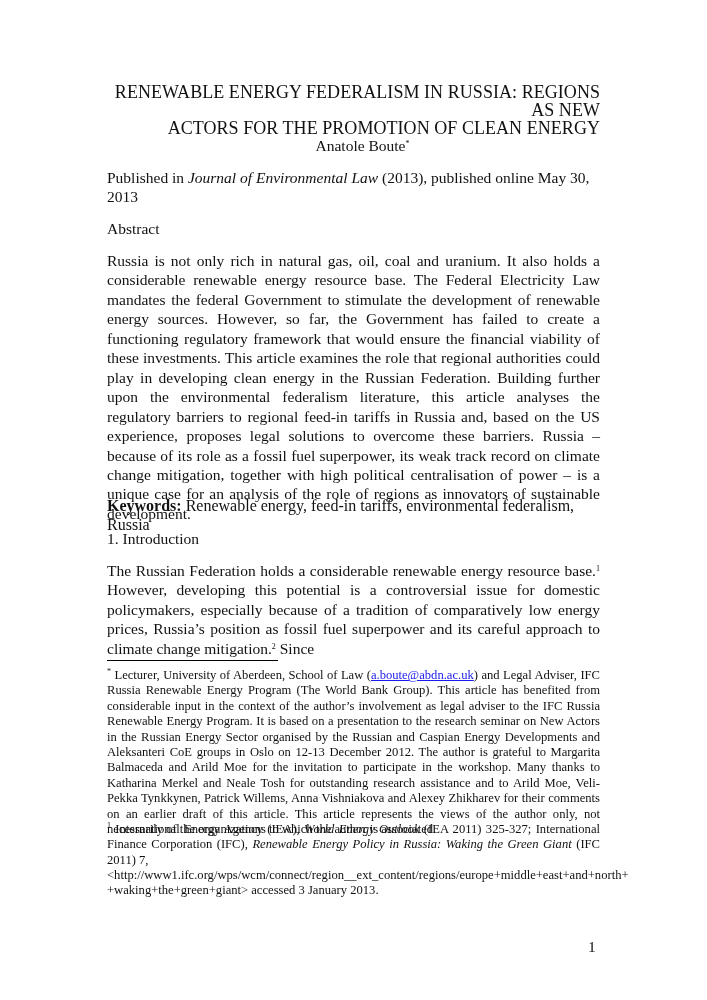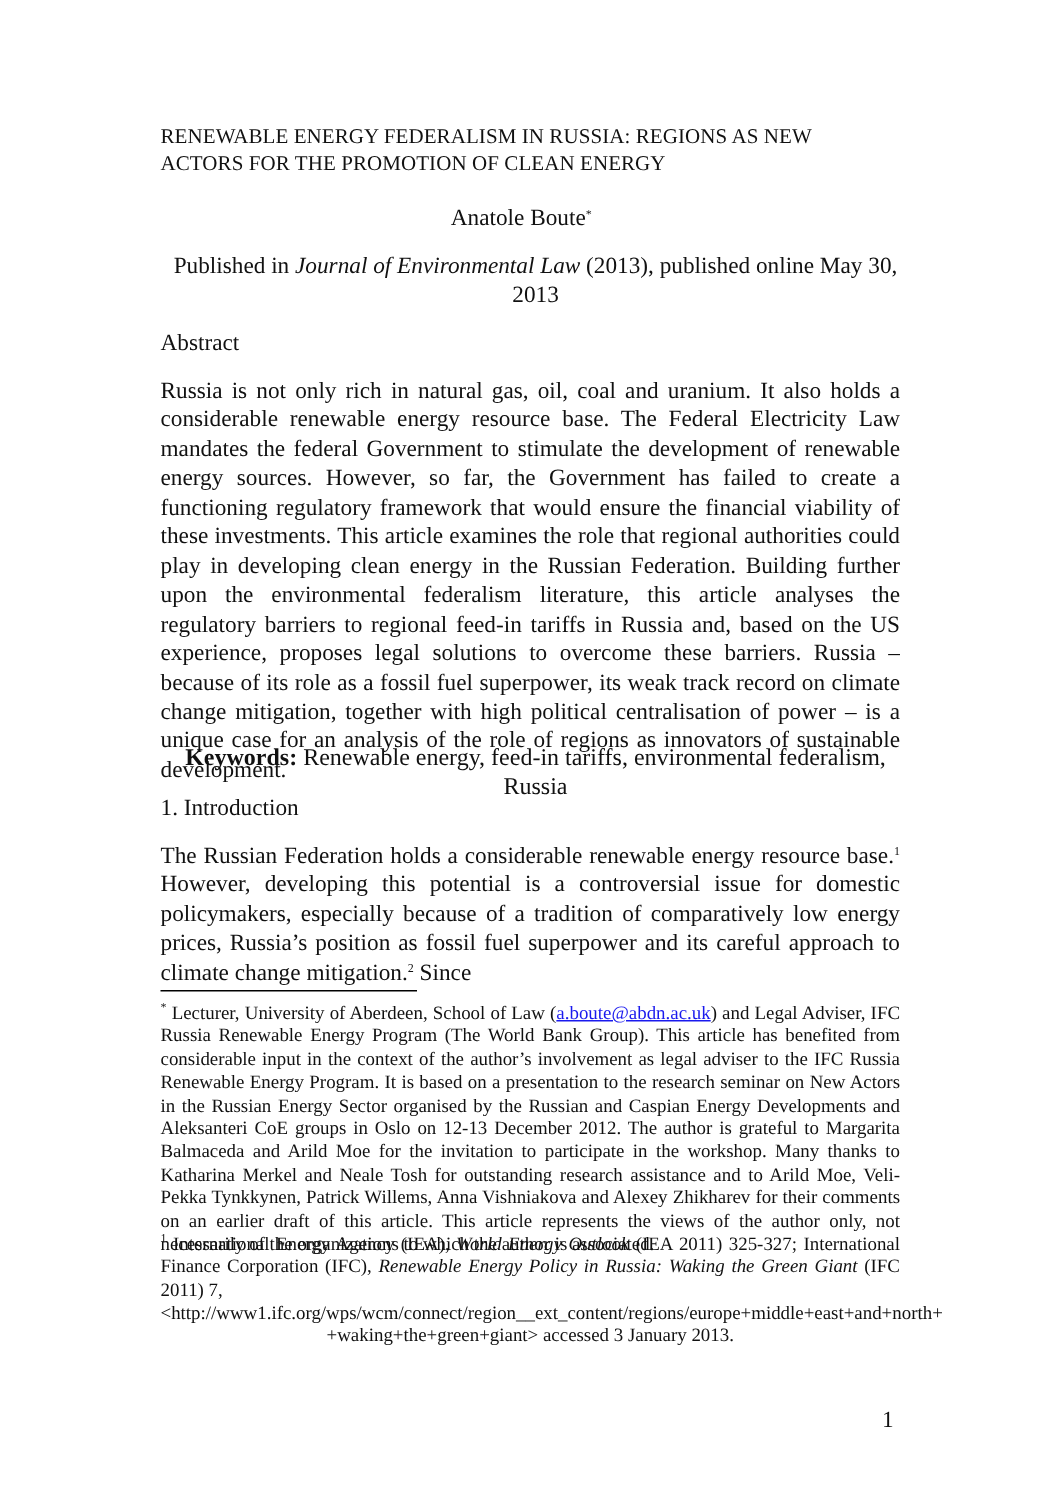--- a/index.html
+++ b/index.html
@@ -1,21 +1,21 @@
 <!DOCTYPE html>
 <html><head>
 <meta charset="utf-8">
 <style>
   html, body { margin: 0; padding: 0; background: #ffffff; }
   body { width: 707px; height: 1000px; position: relative; overflow: hidden;
          font-family: "Liberation Serif", "DejaVu Serif", serif; color: #111; }
   .page { position: absolute; left: 0; top: 0; width: 707px; height: 1000px; }
-  .abs { position: absolute; text-align: center; }
-  .title { left: 107px; width: 493px; top: 83px; text-align: left; font-size: 14px; line-height: 18px; letter-spacing: 0.05px; }
-  .author { left: 101px; width: 493px; top: 136px; text-align: center; font-size: 15.5px; line-height: 19px; }
+  .abs { position: absolute; }
+  .title { left: 107px; width: 493px; top: 83px; text-align: right; font-size: 18px; line-height: 18px; letter-spacing: 0.05px; }
+  .author { left: 116px; width: 493px; top: 136px; text-align: center; font-size: 15.5px; line-height: 19px; }
   .pub { left: 107px; width: 500px; top: 168px; font-size: 15.5px; line-height: 19px; }
   a.link { color: #1a1aee; text-decoration: underline; }
   .heading { font-weight: normal; font-size: 15.5px; line-height: 19px; left: 107px; }
   .body { left: 107px; width: 493px; font-size: 15.5px; line-height: 19.45px; text-align: justify; }
   .keywords { left: 107px; width: 500px; top: 496px; font-size: 16px; line-height: 19px; }
   .fnrule { left: 107px; top: 660px; width: 171px; height: 0; border-top: 1px solid #000; }
   .fn { left: 107px; width: 493px; font-size: 12.6px; line-height: 15.4px; text-align: justify; }
   .fn.left { text-align: left; }
   sup { font-size: 8px; line-height: 0; vertical-align: 5px; }
   .pagenum { left: 588px; top: 938px; font-size: 15.5px; }
@@ -57,21 +57,21 @@
   <div class="abs fnrule"></div>
 
   <div class="abs fn" style="top:668px;">
     <sup>*</sup><span> Lecturer, University of Aberdeen, School of Law (</span><a class="link" href="#">a.boute@abdn.ac.uk</a><span>) and Legal Adviser, IFC Russia Renewable Energy Program (The World Bank Group). This article has benefited from considerable input in the context of the author’s involvement as legal adviser to the IFC Russia Renewable Energy Program. It is based on a presentation to the research seminar on New Actors in the Russian Energy Sector organised by the Russian and Caspian Energy Developments and Aleksanteri CoE groups in Oslo on 12-13 December 2012. The author is grateful to Margarita Balmaceda and Arild Moe for the invitation to participate in the workshop. Many thanks to Katharina Merkel and Neale Tosh for outstanding research assistance and to Arild Moe, Veli-Pekka Tynkkynen, Patrick Willems, Anna Vishniakova and Alexey Zhikharev for their comments on an earlier draft of this article. This article represents the views of the author only, not necessarily of the organizations to which the author is associated.</span>
   </div>
 
   <div class="abs fn" style="top:822px;">
     <sup>1</sup><span> International Energy Agency (IEA), </span><i>World Energy Outlook</i><span> (IEA 2011) 325-327; International Finance Corporation (IFC), </span><i>Renewable Energy Policy in Russia: Waking the Green Giant</i><span> (IFC 2011) 7,</span>
   </div>
 
-  <div class="abs fn left" style="top:868px;text-align:center;">
+  <div class="abs fn left" style="top:868px;">
     <div>&lt;http://www1.ifc.org/wps/wcm/connect/region__ext_content/regions/europe+middle+east+and+north+</div>
     <div>+waking+the+green+giant&gt; accessed 3 January 2013.</div>
   </div>
 
 
   <div class="abs pagenum">1</div>
 
 </div>
 
 </body></html>

